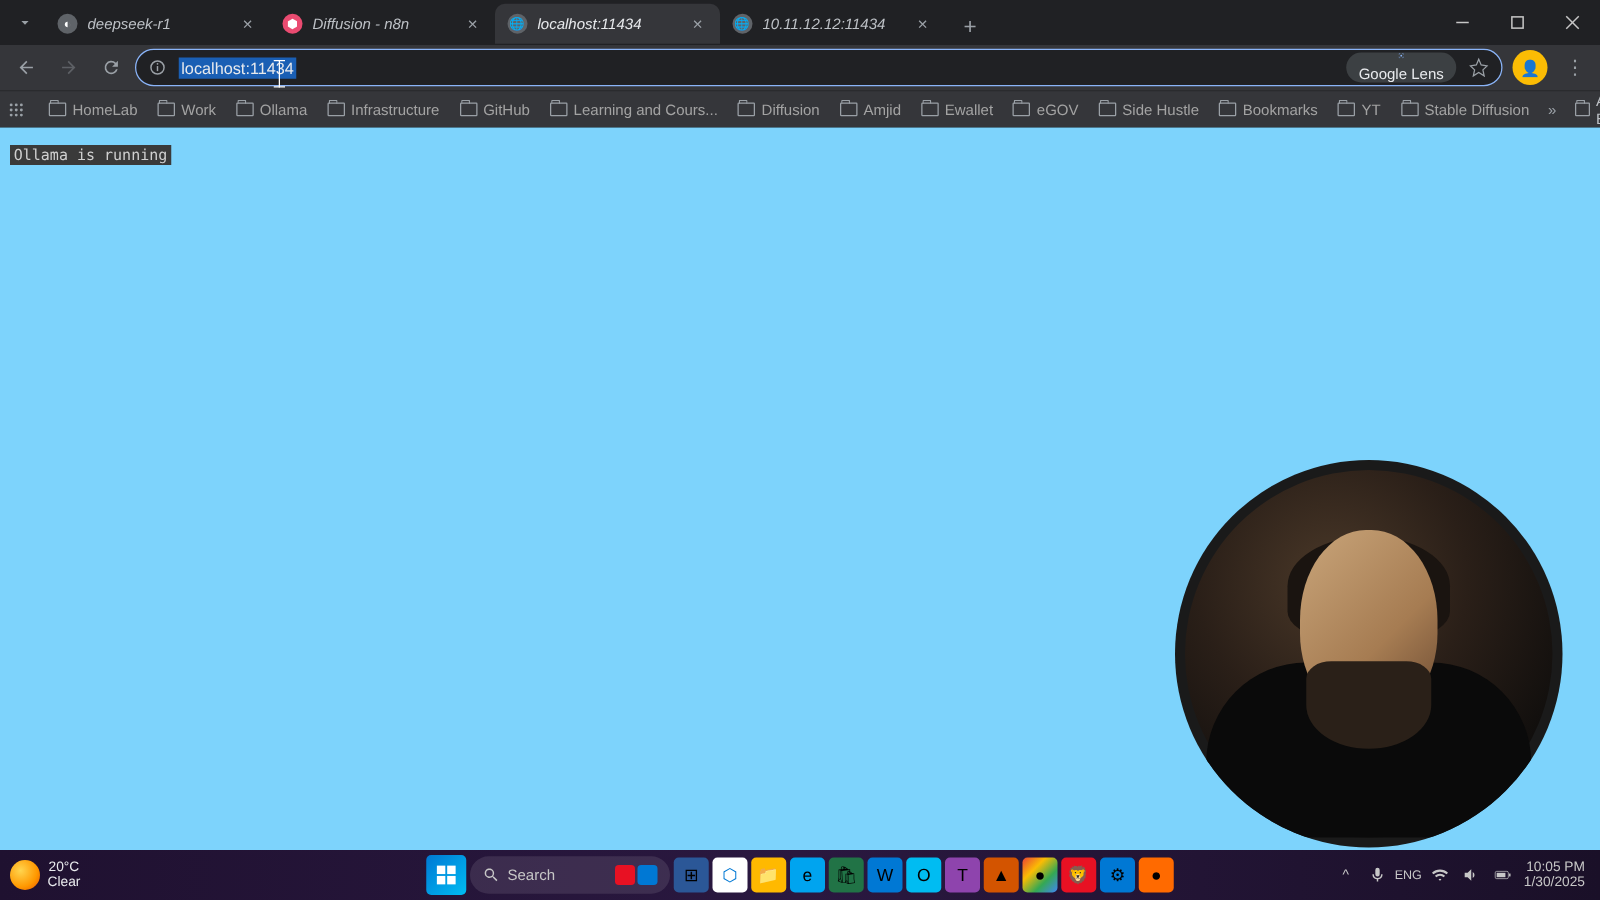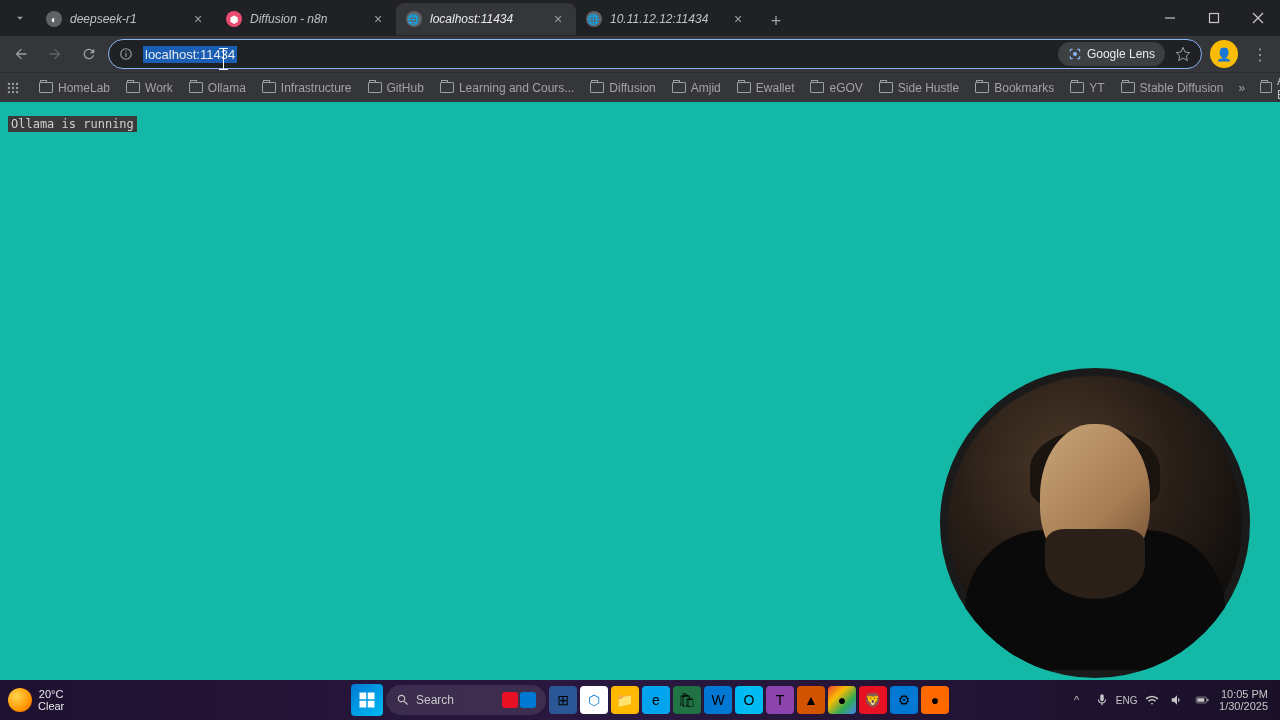--- a/index.html
+++ b/index.html
@@ -22,56 +22,56 @@
 .win-btn svg{width:12px;height:12px;fill:none;stroke:#c7c7c7;stroke-width:1.2;}
 
 
 .toolbar { height:36px; background:#35363a; display:flex; align-items:center; padding:0 6px; gap:4px;}
 .nav-btn { width:30px; height:30px; display:flex; align-items:center; justify-content:center; color:#9aa0a6; border-radius:50%;}
 .nav-btn svg{width:16px;height:16px;fill:#9aa0a6;}
 .omnibox { flex:1; height:30px; background:#202124; border:1px solid #8ab4f8; border-radius:16px; display:flex; align-items:center; padding:0 6px; gap:6px;}
 .site-info { width:22px; height:22px; display:flex; align-items:center; justify-content:center;}
 .site-info svg{width:14px;height:14px;fill:#9aa0a6;}
 .url-text { color:#e8eaed; font-size:13px; background:#1a5fb4; padding:1px 2px; display:inline-block;}
-.lens-chip { margin-left:auto; background:#3c4043; height:24px; border-radius:12px; display:flex; align-items:center; gap:5px; padding:0 10px; color:#e8eaed; font-size:12px;}
+.lens-chip { margin-left:auto; background:#3c4043; height:24px; border-radius:12px; display:flex; align-items:center; gap:5px; padding:0 10px; color:#e8eaed; font-size:12px;flex-direction:column;}
 .lens-chip .lens-icon{width:14px;height:14px;}
 .star { width:24px; display:flex; align-items:center; justify-content:center;}
 .star svg{width:16px;height:16px;fill:none;stroke:#9aa0a6;stroke-width:1.5;}
 .profile { width:28px; height:28px; border-radius:50%; background:#fbbc04; display:flex; align-items:center; justify-content:center; color:#202124; font-size:13px; margin:0 4px;}
 .menu3 { width:28px; display:flex; align-items:center; justify-content:center; color:#9aa0a6; font-size:16px;}
 
 
 .bookbar { height:30px; background:#35363a; border-top:1px solid #2a2b2e; display:flex; align-items:center; padding:0 6px; gap:2px; font-size:12px;}
 .apps-btn{width:24px;height:24px;display:flex;align-items:center;justify-content:center;}
 .apps-btn svg{width:14px;height:14px;fill:#9aa0a6;}
 .bk-sep{width:1px;height:18px;background:#52555a;margin:0 4px;}
 .bm { display:flex; align-items:center; gap:5px; color:#a3a3a3; padding:3px 7px; border-radius:4px; white-space:nowrap;}
 .bm-overflow{color:#9aa0a6;padding:0 6px;}
 .allbm { margin-left:auto; display:flex; align-items:center; gap:5px; color:#bdc1c6; padding:3px 7px;}
 
 
-.content { position:absolute; top:102px; left:0; right:0; bottom:40px; background:#14b8a6;}
+.content { position:absolute; top:102px; left:0; right:0; bottom:40px; background:#7dd3fc;}
 .content-text { position:absolute; top:14px; left:8px; background:#3a3a3a; color:#cfcfcf; font-family:monospace; font-size:12px; padding:1px 3px;}
 
 
 .webcam { position:absolute; right:30px; bottom:42px; width:310px; height:310px; border-radius:50%; background:#1a1a1a; overflow:hidden;}
 .webcam::before{content:"";position:absolute;inset:-5px;border-radius:50%;border:4px solid transparent;border-top-color:#3b82f6;border-left-color:#3b82f6;transform:rotate(-20deg);}
 .webcam::after{content:"";position:absolute;inset:-5px;border-radius:50%;border:4px solid transparent;border-bottom-color:#60a5fa;border-right-color:#60a5fa;transform:rotate(20deg);}
 .webcam-inner{position:absolute;inset:8px;border-radius:50%;background:radial-gradient(circle at 40% 30%, #4a3828 0%, #2a1f18 40%, #0a0a0a 85%);}
 .face{position:absolute;left:50%;top:42%;transform:translate(-50%,-50%);width:110px;height:150px;background:linear-gradient(135deg,#c9a57a 0%,#a67c52 60%,#6b4a32 100%);border-radius:48% 48% 45% 45%;}
 .hair{position:absolute;left:50%;top:18%;transform:translateX(-50%);width:130px;height:80px;background:#1a1410;border-radius:60% 60% 30% 30%;}
 .beard{position:absolute;left:50%;top:52%;transform:translateX(-50%);width:100px;height:70px;background:#2a2018;border-radius:20% 20% 50% 50%;}
 .body-s{position:absolute;left:50%;bottom:0;transform:translateX(-50%);width:260px;height:140px;background:#0a0a0a;border-radius:80px 80px 0 0;}
 
 
 .taskbar { position:absolute; bottom:0; left:0; right:0; height:40px; background:linear-gradient(90deg,#1f1130 0%,#2a1840 50%,#1a1028 100%); display:flex; align-items:center; padding:0 8px;}
 .weather { display:flex; align-items:center; gap:6px; color:#e8eaed; font-size:11px;text-align:center;}
 .weather-icon{width:24px;height:24px;border-radius:50%;background:radial-gradient(circle at 35% 35%,#ffd54f 0%,#ff9800 60%,#e65100 100%);}
 .weather-text{display:flex;flex-direction:column;line-height:1.1;}
-.tb-center{position:absolute;left:50%;transform:translateX(-50%);display:flex;align-items:center;gap:3px;margin-left:10px;}
+.tb-center{position:absolute;left:50%;transform:translateX(-50%);display:flex;align-items:center;gap:3px;}
 .tb-icon{width:32px;height:32px;border-radius:4px;display:flex;align-items:center;justify-content:center;}
 .tb-icon.start{background:linear-gradient(135deg,#0078d4,#00bcf2);}
 .tb-icon.start svg{width:18px;height:18px;fill:#fff;}
 .search-box{height:30px;width:160px;background:rgba(255,255,255,0.1);border-radius:16px;display:flex;align-items:center;gap:6px;padding:0 10px;color:#c7c7c7;font-size:12px;}
 .search-box svg{width:14px;height:14px;fill:#c7c7c7;}
 .tb-app{width:28px;height:28px;border-radius:4px;background:#444;display:flex;align-items:center;justify-content:center;font-size:14px;} .tb-app.c2{background:#2b5797;} .tb-app.c3{background:#0078d4;}
 .tb-app.c4{background:#ffb900;} .tb-app.c5{background:#00a4ef;} .tb-app.c9{background:#e81123;}
 .tb-app.c10{background:#8e44ad;} .tb-app.c11{background:#d35400;}
 .tray{margin-left:auto;display:flex;align-items:center;gap:10px;color:#c7c7c7;font-size:11px;}
 .tray-icon{width:15px;height:15px;display:flex;align-items:center;justify-content:center;}

